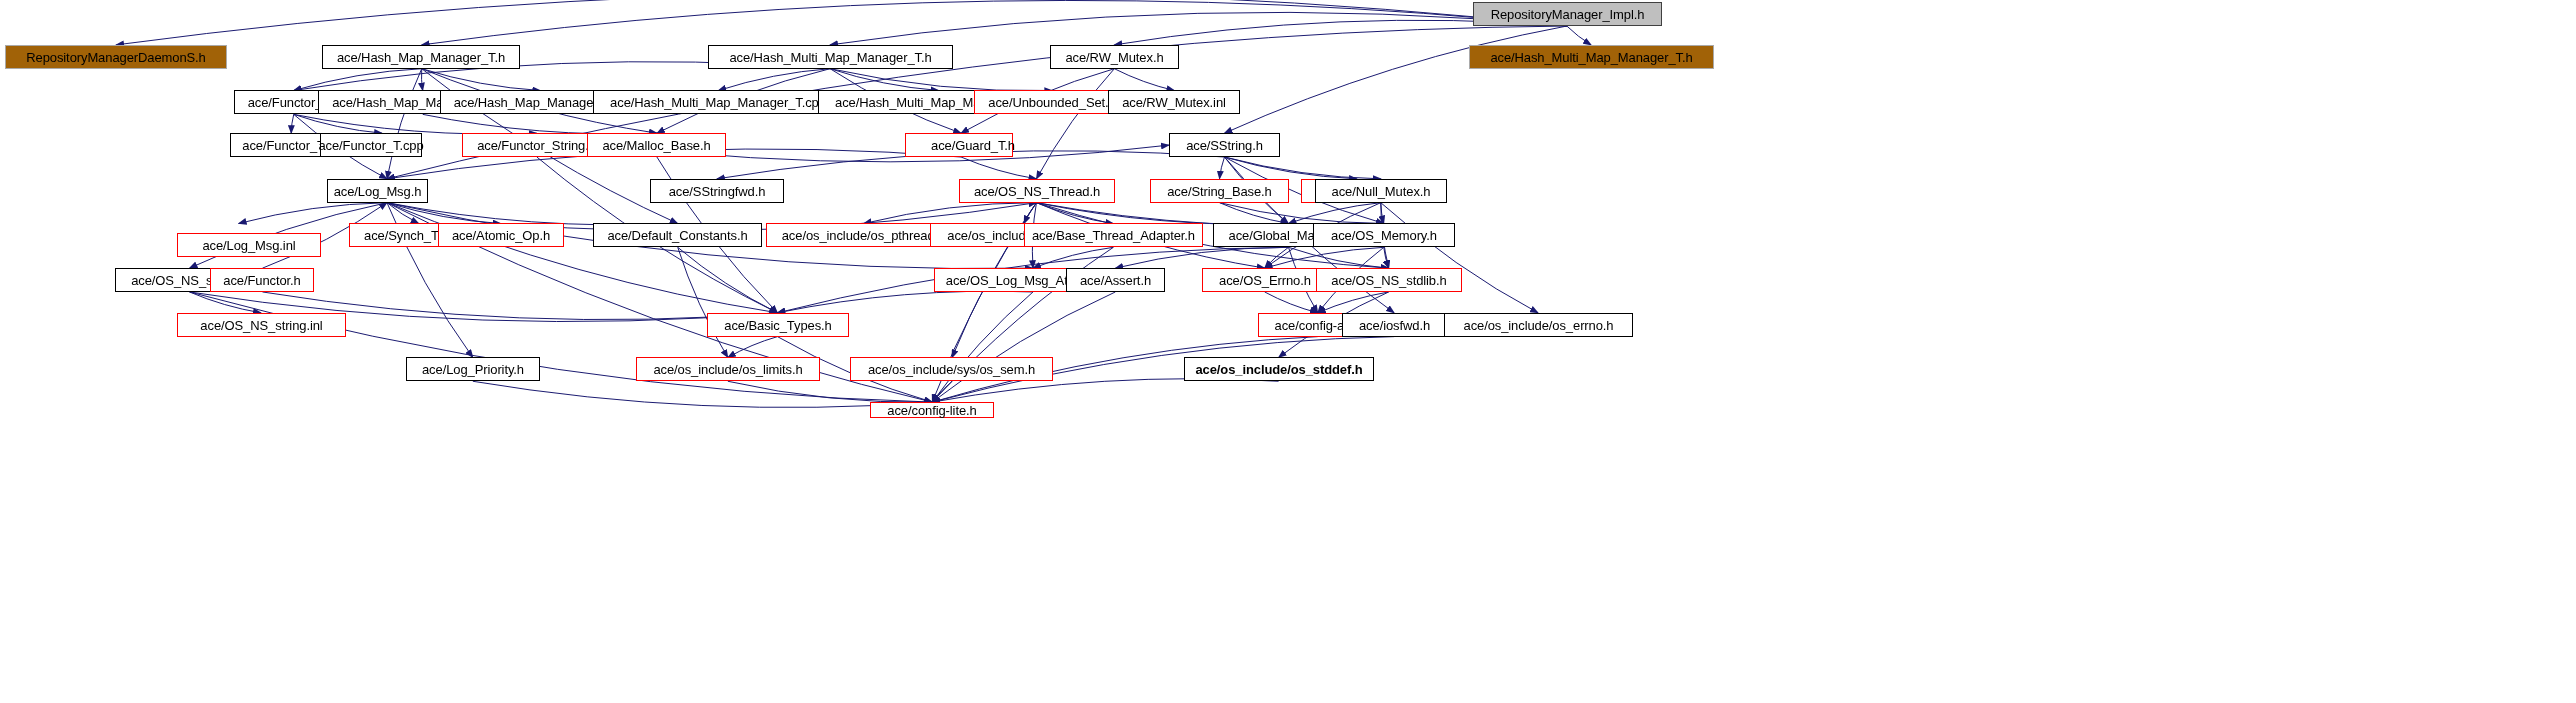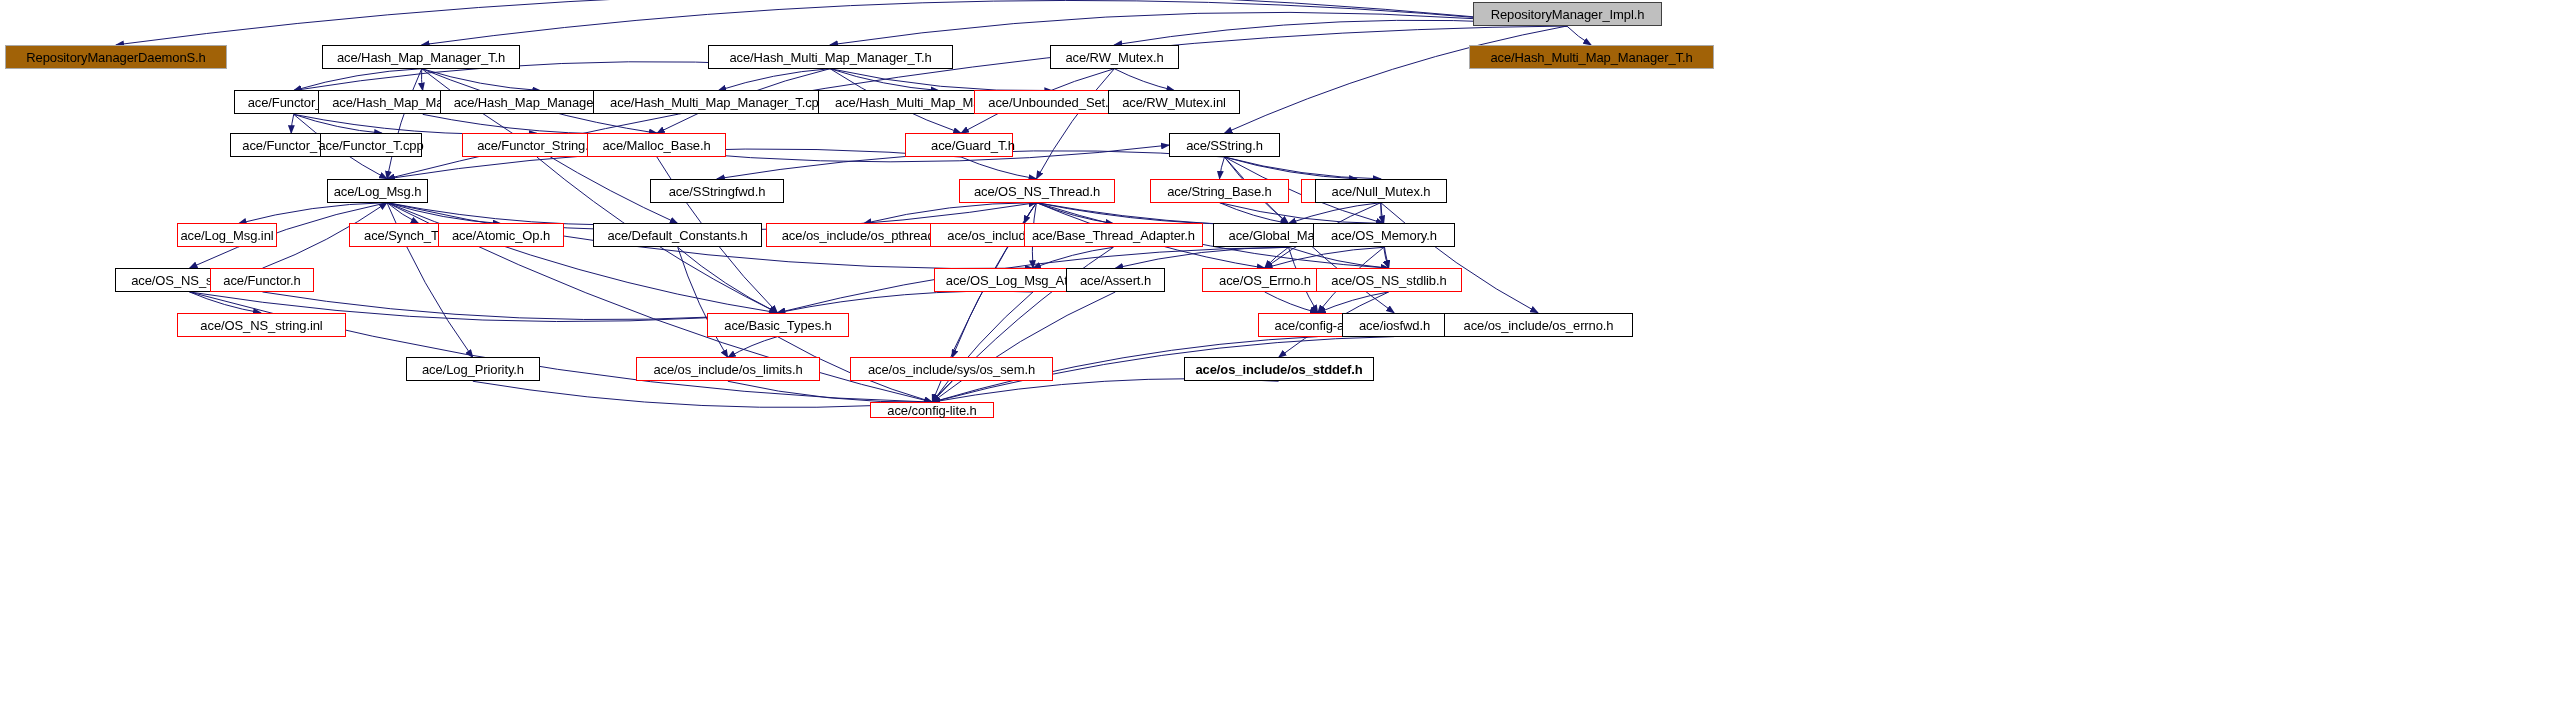--- a/index.html
+++ b/index.html
@@ -156,21 +156,21 @@
       <div class="node red" style="left: 462px; top: 133px; width: 149px; height: 24px;">ace/Functor_String.h</div>
       <div class="node red" style="left: 587px; top: 133px; width: 139px; height: 24px;">ace/Malloc_Base.h</div>
       <div class="node red" style="left: 905px; top: 133px; width: 108px; height: 24px; padding-left: 28px;">ace/Guard_T.h</div>
       <div class="node" style="left: 1169px; top: 133px; width: 111px; height: 24px;">ace/SString.h</div>
       <div class="node" style="left: 327px; top: 179px; width: 101px; height: 24px;">ace/Log_Msg.h</div>
       <div class="node" style="left: 650px; top: 179px; width: 134px; height: 24px;">ace/SStringfwd.h</div>
       <div class="node red" style="left: 959px; top: 179px; width: 156px; height: 24px;">ace/OS_NS_Thread.h</div>
       <div class="node red" style="left: 1150px; top: 179px; width: 139px; height: 24px;">ace/String_Base.h</div>
       <div class="node red" style="left: 1301px; top: 179px; width: 112px; height: 24px;">ace/SString.inl</div>
       <div class="node" style="left: 1315px; top: 179px; width: 132px; height: 24px;">ace/Null_Mutex.h</div>
-      <div class="node red" style="left: 177px; top: 223px; width: 100px; height: 24px;">ace/Log_Msg.inl</div>
+      <div class="node red" style="left: 177px; top: 233px; width: 144px; height: 24px;">ace/Log_Msg.inl</div>
       <div class="node red" style="left: 349px; top: 223px; width: 139px; height: 24px;">ace/Synch_Traits.h</div>
       <div class="node red" style="left: 438px; top: 223px; width: 126px; height: 24px;">ace/Atomic_Op.h</div>
       <div class="node" style="left: 593px; top: 223px; width: 169px; height: 24px;">ace/Default_Constants.h</div>
       <div class="node red" style="left: 766px; top: 223px; width: 195px; height: 24px;">ace/os_include/os_pthread.h</div>
       <div class="node red" style="left: 930px; top: 223px; width: 189px; height: 24px;">ace/os_include/os_sched.h</div>
       <div class="node red" style="left: 1024px; top: 223px; width: 179px; height: 24px;">ace/Base_Thread_Adapter.h</div>
       <div class="node" style="left: 1213px; top: 223px; width: 152px; height: 24px;">ace/Global_Macros.h</div>
       <div class="node" style="left: 1313px; top: 223px; width: 142px; height: 24px;">ace/OS_Memory.h</div>
       <div class="node" style="left: 115px; top: 268px; width: 149px; height: 24px;">ace/OS_NS_string.h</div>
       <div class="node red" style="left: 210px; top: 268px; width: 104px; height: 24px;">ace/Functor.h</div>

